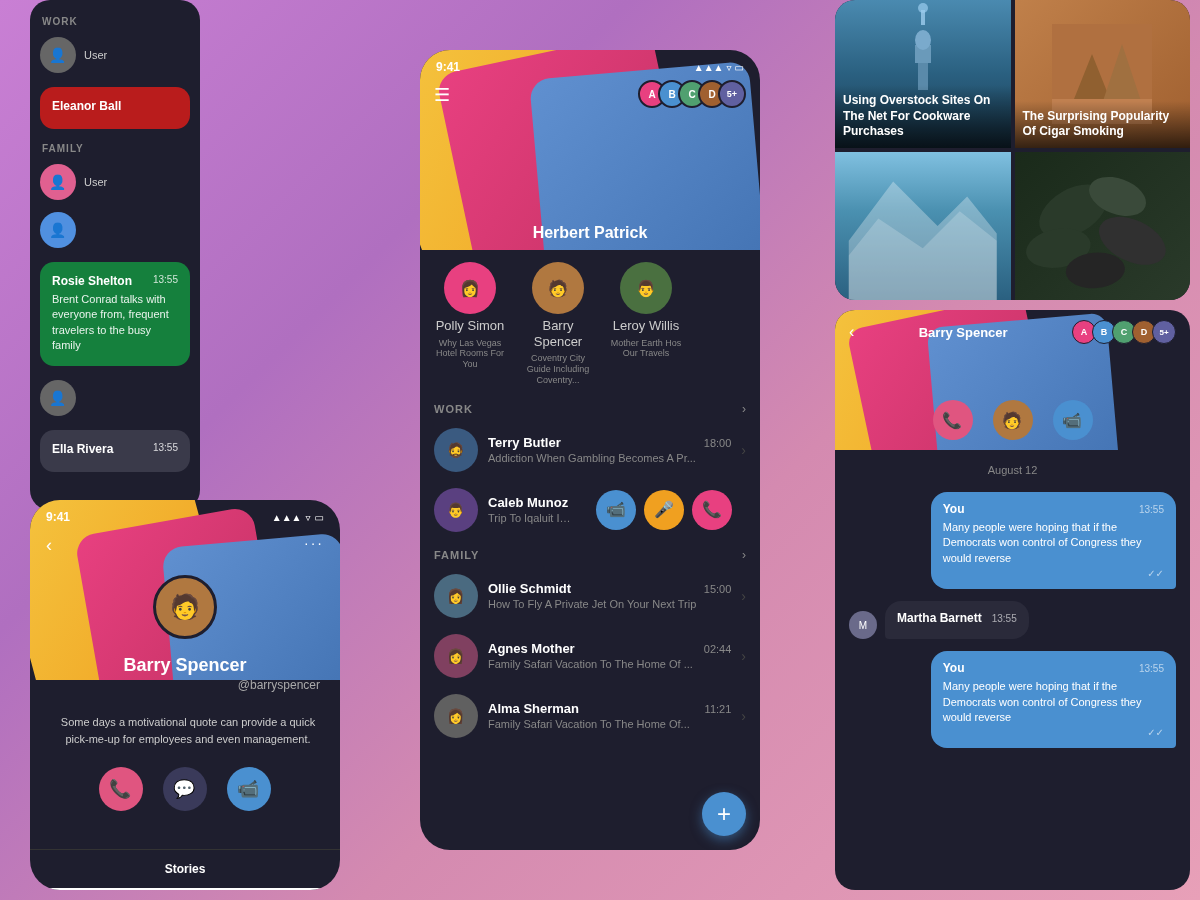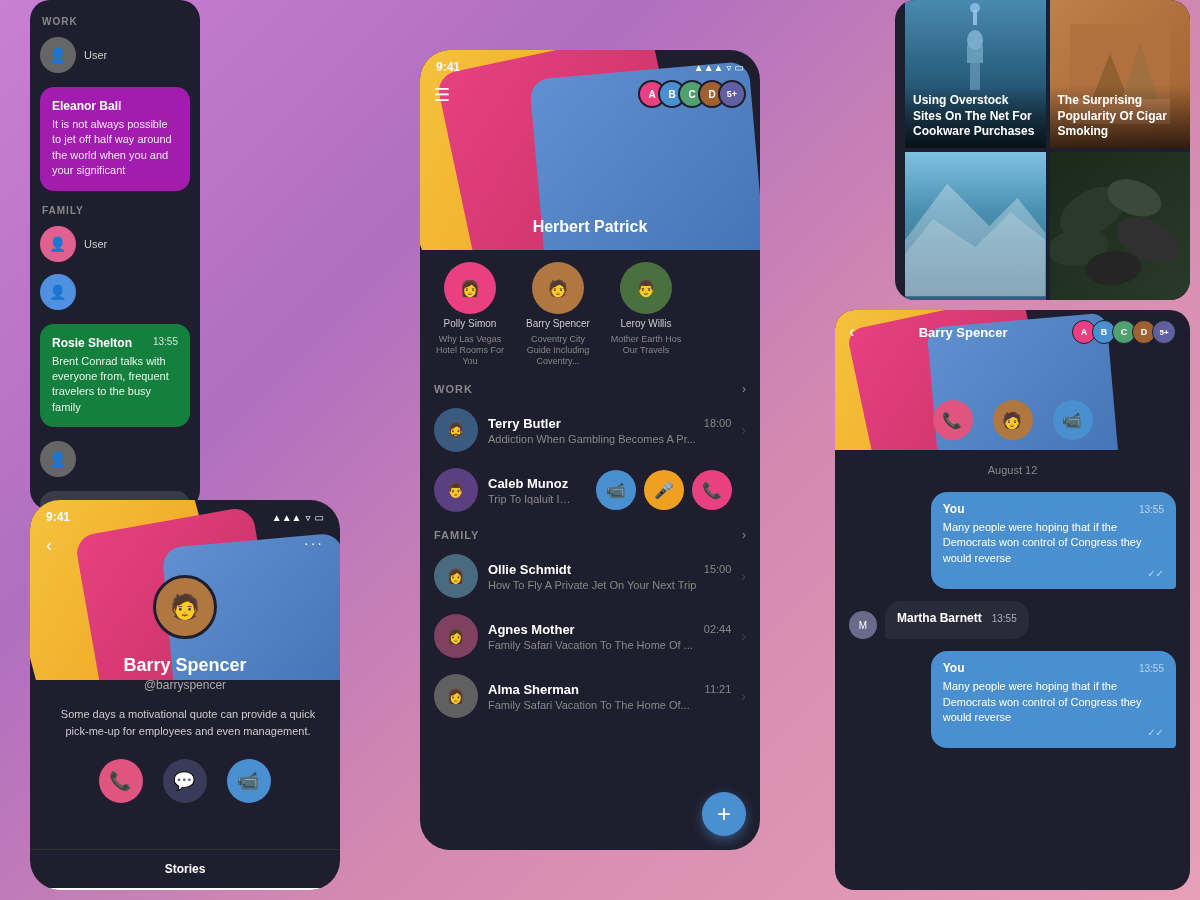--- a/index.html
+++ b/index.html
@@ -60,21 +60,21 @@
       font-weight: 500;
     }
 
     
     .notif-card {
       margin: 8px 10px;
       border-radius: 14px;
       padding: 12px;
       position: relative;
     }
-    .notif-card.yellow { background: #a21caf; }
+    .notif-card.yellow { background: #b91c1c; }
     .notif-card.pink { background: #15803d; }
     .notif-card.gray { background: #3a3a4a; }
     .notif-name {
       font-weight: 700;
       font-size: 12px;
       color: white;
       margin-bottom: 4px;
     }
     .notif-time {
       position: absolute;
@@ -193,21 +193,22 @@
     }
     .profile-name {
       color: white;
       font-size: 18px;
       font-weight: 700;
       margin-bottom: 2px;
     }
     .profile-handle {
       color: #aaa;
       font-size: 12px;
-      margin-bottom: 14px;
+      margin-bottom: 22px;
+      text-align: right;
     }
     .profile-bio {
       color: #ccc;
       font-size: 11px;
       line-height: 1.5;
       margin-bottom: 20px;
       margin-left: 6px;
     }
     .profile-actions {
       display: flex;
@@ -321,21 +322,21 @@
       background: #6060a0;
       width: 28px; height: 28px;
       border-radius: 50%;
       display: flex; align-items: center; justify-content: center;
       color: white; font-size: 9px; font-weight: 700;
       margin-left: -8px;
       border: 2px solid #1e1e2e;
     }
     .main-host-name {
       position: absolute;
-      bottom: 14px; left: 0; right: 0;
+      bottom: 8px; left: 0; right: 0;
       text-align: center;
       color: white;
       font-size: 16px;
       font-weight: 700;
       z-index: 10;
     }
     .main-stories-row {
       display: flex;
       padding: 12px 10px 8px;
       gap: 8px;
@@ -351,21 +352,21 @@
       cursor: pointer;
     }
     .story-avatar {
       width: 52px; height: 52px;
       border-radius: 50%;
       display: flex; align-items: center; justify-content: center;
       font-size: 16px; color: white; font-weight: bold;
       position: relative;
     }
     .story-name {
-      font-size: 10px;
+      font-size: 13px;
       color: #ccc;
       text-align: center;
       line-height: 1.2;
     }
     .story-subtitle {
       font-size: 9px;
       color: #888;
       text-align: center;
       line-height: 1.2;
     }
@@ -437,30 +438,29 @@
       color: white; font-size: 24px;
       cursor: pointer;
       box-shadow: 0 4px 12px rgba(74,144,208,0.5);
     }
 
     
     .panel-news {
       position: absolute;
       right: 10px;
       top: 0;
-      width: 295px;
+      width: 355px;
       height: 300px;
       background: #1e1e2e;
       border-radius: 20px;
       overflow: hidden;
       display: grid;
       grid-template-columns: 1fr 1fr;
       grid-template-rows: 1fr 1fr;
       gap: 4px;
-      padding-left: 10px;
     }
     .news-card {
       position: relative;
       overflow: hidden;
       cursor: pointer;
     }
     .news-card-overlay {
       position: absolute;
       bottom: 0; left: 0; right: 0;
       background: linear-gradient(transparent, rgba(0,0,0,0.7));
@@ -644,21 +644,20 @@
 <div class="panel-chat-list">
 
   <div class="chat-section-label">WORK</div>
   <div class="chat-list-item">
     <div class="avatar-circle gray">👤</div>
     <span class="chat-list-name">User</span>
   </div>
 
   <div class="notif-card yellow">
     <div class="notif-name">Eleanor Ball</div>
-    <div class="notif-text">It is not always possible to jet off half way around the world when you and your significant</div>
   </div>
 
   <div class="chat-section-label">FAMILY</div>
   <div class="chat-list-item">
     <div class="avatar-circle pink">👤</div>
     <span class="chat-list-name">User</span>
   </div>
   <div class="chat-list-item">
     <div class="avatar-circle blue">👤</div>
   </div>

